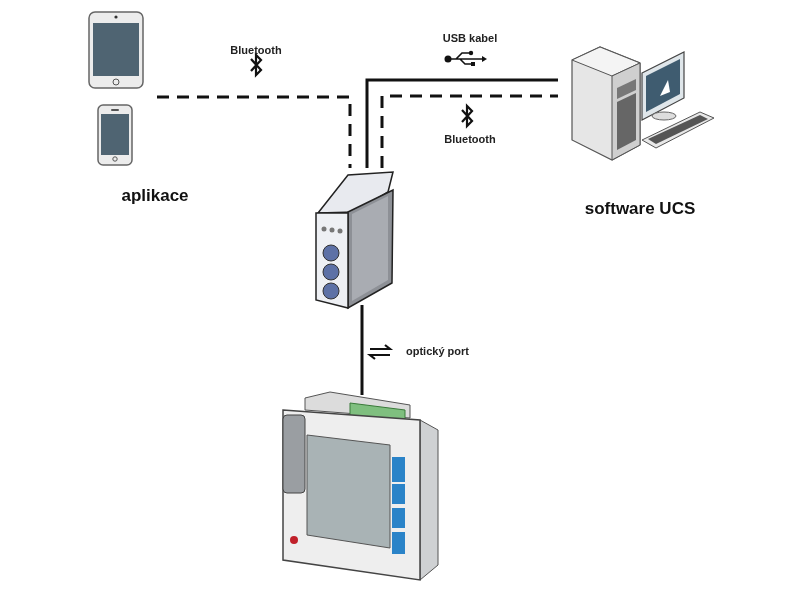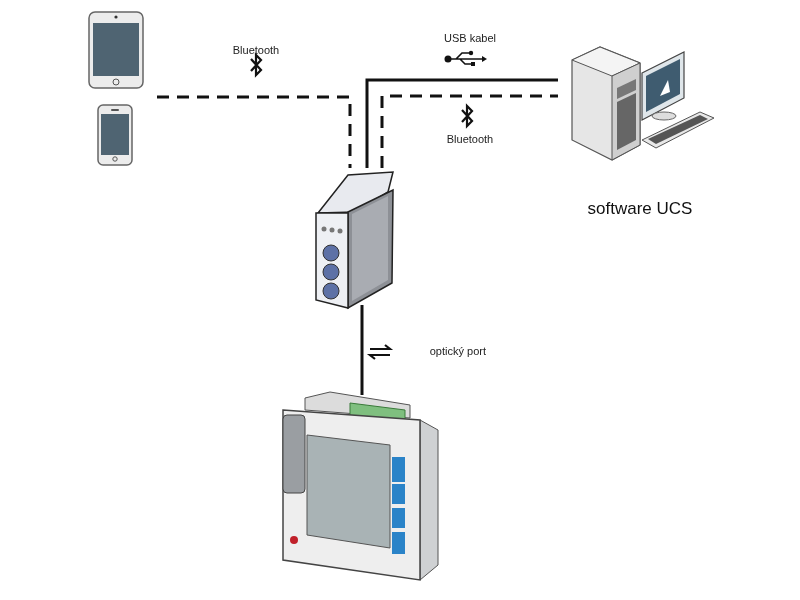--- a/index.html
+++ b/index.html
@@ -1,17 +1,17 @@
 <!DOCTYPE html>
 <html><head>
 <meta charset="utf-8">
 <style>
   html,body{margin:0;padding:0;background:#ffffff;}
   body{width:800px;height:600px;position:relative;overflow:hidden;font-family:"Liberation Sans",sans-serif;color:#111;}
-  .abs{position:absolute;}
+  .abs{position:absolute;font-weight:bold;}
   .lbl-sm{font-size:11px;color:#222;text-align:center;}
   .lbl-lg{font-size:17px;color:#111;text-align:center;line-height:22px;}
   svg{position:absolute;left:0;top:0;}
 </style>
 </head>
 <body>
 
 <svg width="800" height="600" viewBox="0 0 800 600">
 
   <path d="M157 97 H350 V168" fill="none" stroke="#111" stroke-width="3" stroke-dasharray="12,8"></path>
@@ -88,17 +88,18 @@
     <path d="M-5,-6 L5,5 L0,10 L0,-10 L5,-5 L-5,6" fill="none" stroke="#111" stroke-width="2.2"></path>
   </g>
   <g transform="translate(380,352)">
     <path d="M-10,-3 H10 L5,-7 M10,3 H-10 L-5,7" fill="none" stroke="#111" stroke-width="2.2"></path>
   </g>
 </svg>
 
 <div class="abs lbl-sm" style="left:216px;top:44px;width:80px;">Bluetooth</div>
 <div class="abs lbl-sm" style="left:430px;top:32px;width:80px;">USB kabel</div>
 <div class="abs lbl-sm" style="left:430px;top:133px;width:80px;">Bluetooth</div>
-<div class="abs lbl-sm" style="left:406px;top:345px;width:80px;text-align:right;">optický port</div>
+<div class="abs lbl-sm" style="left:406px;top:345px;width:80px;text-align:left;">optický port</div>
 
 <div class="abs lbl-lg" style="left:80px;top:185px;width:150px;">
+  <div>aplikace</div>
 </div>
 <div class="abs lbl-lg" style="left:560px;top:198px;width:160px;">software UCS</div>
 
 </body></html>

